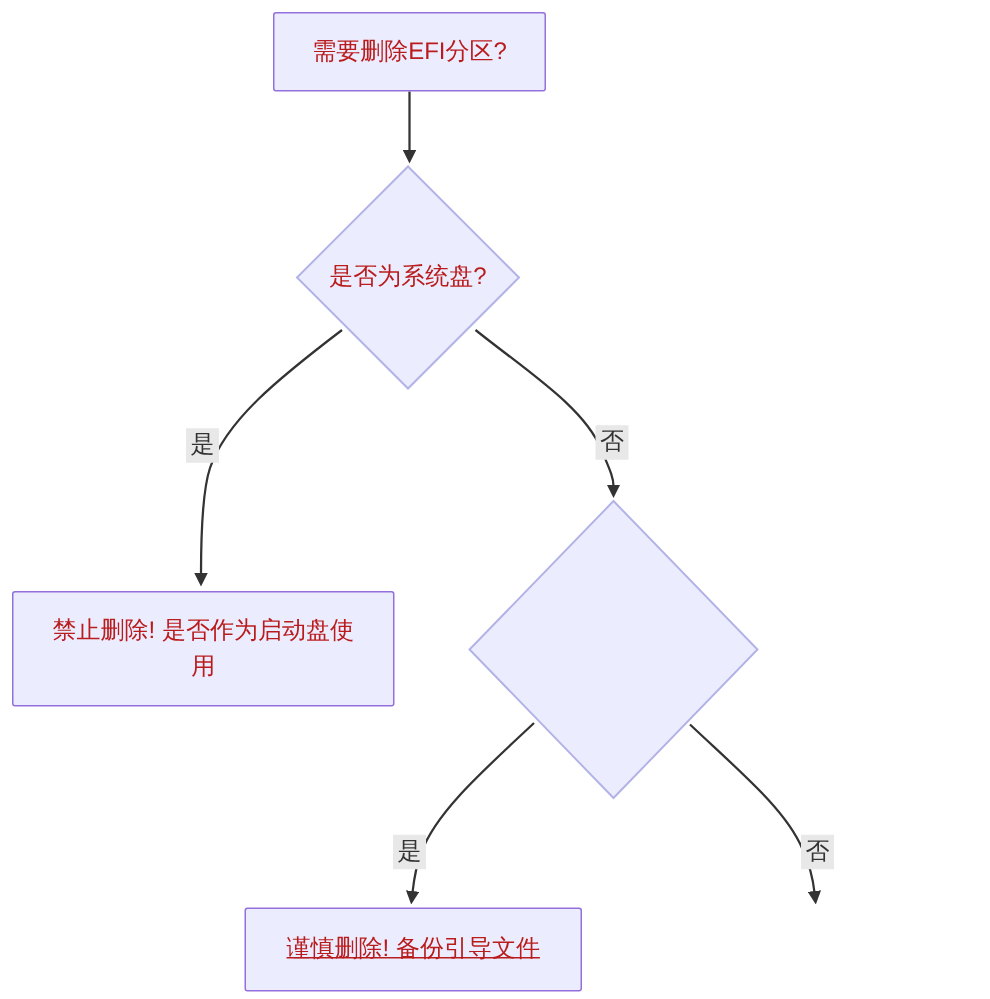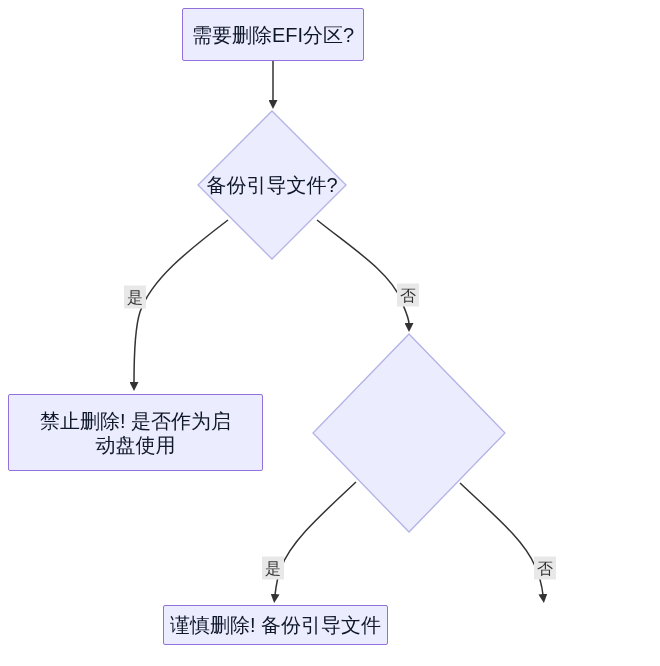--- a/index.html
+++ b/index.html
@@ -12,22 +12,22 @@
     position: relative;
     width: 660px; height: 666px;
     background: #ffffff;
     overflow: hidden;
   }
   .svg-layer { position: absolute; left: 0; top: 0; z-index: 1; }
   .node {
     position: absolute;
     display: flex; align-items: center; justify-content: center;
     text-align: center;
-    font-size: 20px; line-height: 24px;
-    color: #0f172a;
+    font-size: 16px; line-height: 24px;
+    color: #b91c1c;
     box-sizing: border-box;
     z-index: 2;
   }
   .rect-node {
     background: #ECECFF;
     border: 1.5px solid #9370DB;
     border-radius: 2px;
   }
   .diamond-label { background: transparent; }
   .edge-label {
@@ -59,24 +59,24 @@
     <path d="M228,220 C186,252 151,280 140,312 C136,324 134,346 134,383" fill="none" stroke="#333333" stroke-width="1.5" marker-end="url(#arrowhead)"></path>
     <path d="M317,220 C352,248 390,272 401,300 C406,312 409,318 409,324" fill="none" stroke="#333333" stroke-width="1.5" marker-end="url(#arrowhead)"></path>
     <path d="M356,482 C322,514 291,541 281,568 C277,578 276,586 275,595" fill="none" stroke="#333333" stroke-width="1.5" marker-end="url(#arrowhead)"></path>
     <path d="M460,483 C495,516 524,540 535,566 C540,577 542,586 543,595" fill="none" stroke="#333333" stroke-width="1.5" marker-end="url(#arrowhead)"></path>
   </svg>
 
   <div class="node rect-node" style="left:182px; top:8px; width:182px; height:53px;">需要删除EFI分区?</div>
 
   <div class="node rect-node" style="left:8px; top:394px; width:255px; height:77px; padding:0 24px;">禁止删除! 是否作为启动盘使用</div>
 
-  <div class="node rect-node" style="left:163px; top:605px; width:225px; height:40px;">谨慎删除! 备份引导文件</div>
+  <div class="node rect-node" style="left:163px; top:605px; width:225px; height:56px;text-decoration:underline;">谨慎删除! 备份引导文件</div>
 
 
-  <div class="node diamond-label" style="left:197px; top:161px; width:150px; height:48px;">备份引导文件?</div>
+  <div class="node diamond-label" style="left:197px; top:161px; width:150px; height:48px;">是否为系统盘?</div>
 
 
   <div class="edge-label" style="left:135px; top:297px;">是</div>
 
   <div class="edge-label" style="left:408px; top:295px;">否</div>
 
   <div class="edge-label" style="left:273px; top:568px;">是</div>
 
   <div class="edge-label" style="left:545px; top:568px;">否</div>
 

